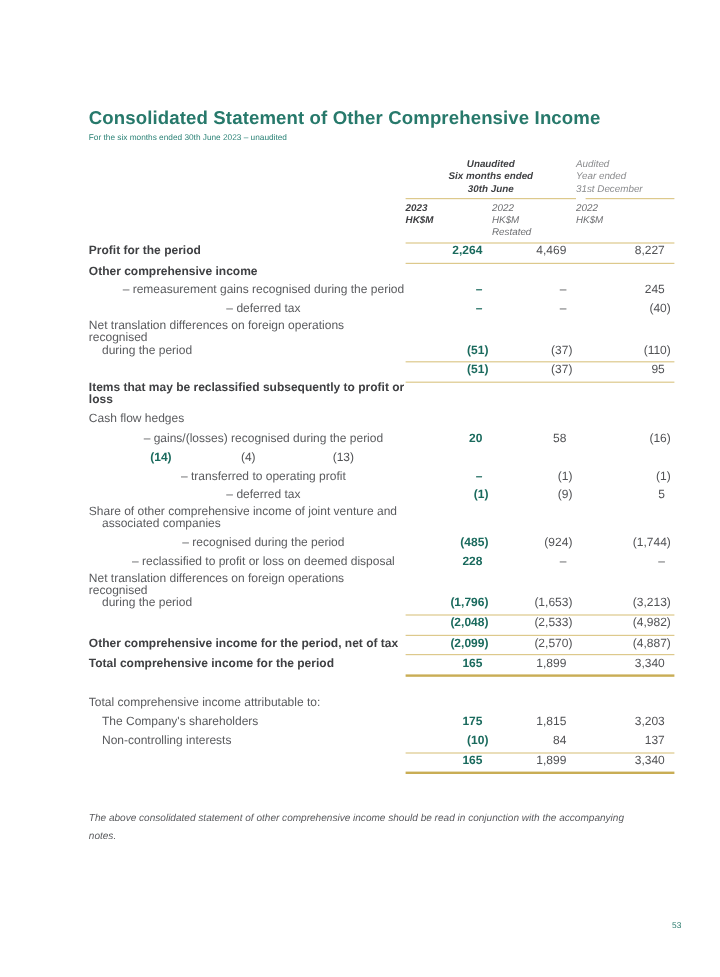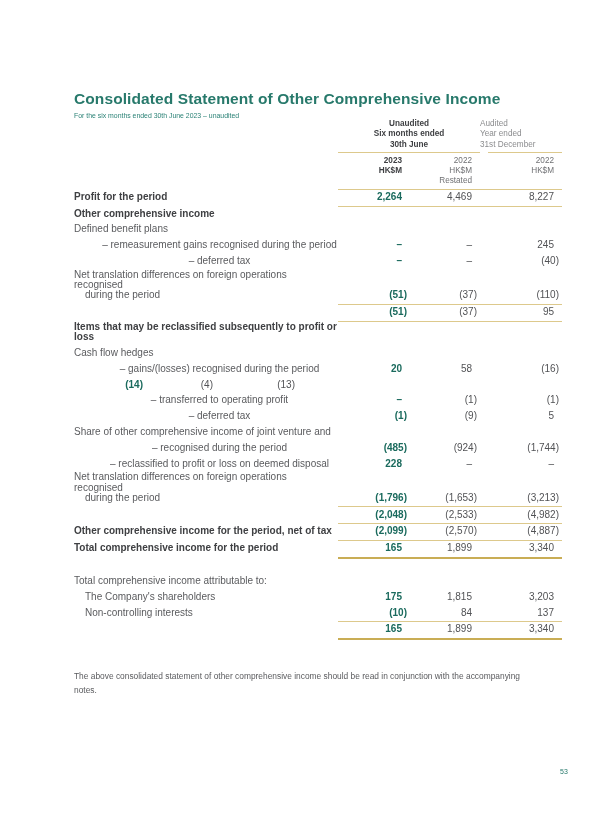--- a/index.html
+++ b/index.html
@@ -1,31 +1,31 @@
 <!DOCTYPE html>
 <html><head>
 <meta charset="utf-8">
 <style>
   html,body{margin:0;padding:0;}
   body{width:600px;height:814px;background:#ffffff;font-family:"Liberation Sans",sans-serif;position:relative;overflow:hidden;}
   .content{position:absolute;left:74px;top:90px;width:488px;}
   .title{font-size:15.5px;font-weight:bold;color:#27796b;letter-spacing:0.1px;}
   .subtitle{font-size:6.9px;color:#2b8276;margin-top:4px;}
   
-  .thead{}
+  .thead{margin-top:13px;font-style:italic;}
   .thead-groups{display:flex;}
   .lab-spacer{width:264px;}
   .group{font-size:8.2px;line-height:10.3px;}
   .g1{width:142px;text-align:center;font-weight:bold;color:#3f4043;}
   .g2{width:82px;text-align:left;padding-right:8px;box-sizing:border-box;color:#8b8c8e;}
   .group-rules{display:flex;margin-top:2px;}
   .gr1{width:142px;height:1px;background:#ddc98c;}
   .gr2{width:74px;height:1px;background:#ddc98c;margin-left:8px;}
   .years{display:flex;align-items:flex-start;margin-top:3px;}
-  .ycell{font-size:8.2px;line-height:10.3px;text-align:right;padding-right:8px;box-sizing:border-box;}
+  .ycell{font-size:8.2px;line-height:10.3px;padding-right:8px;box-sizing:border-box;}
   .yc1{width:72px;font-weight:bold;color:#3f4043;}
   .yc2{width:70px;color:#6f7073;}
   .yc3{width:82px;color:#6f7073;}
   .thead-bottom{margin-top:2px;}
   
   .rule{height:1px;background:#ddc98c;margin-left:264px;}
   .rule.thick{height:2px;background:#c9ad55;}
   
   .row{display:flex;align-items:flex-end;min-height:15.8px;padding-bottom:3.4px;box-sizing:border-box;font-size:10px;line-height:10.3px;}
   .lab{flex:1 1 auto;width:264px;max-width:264px;}
@@ -34,21 +34,21 @@
   .row.indent .lab{color:#5a5b5e;padding-left:27px;box-sizing:border-box;text-align:center;}
   .row.indent2 .lab{color:#5a5b5e;padding-left:11px;box-sizing:border-box;}
   .l2{padding-left:11px;}
   .val{text-align:right;padding-right:8px;box-sizing:border-box;white-space:nowrap;}
   .val.paren{padding-right:3px;}
   .val.c1{width:72px;font-weight:bold;color:#1a6a5d;}
   .val.c2{width:70px;color:#515255;}
   .val.c3{width:82px;color:#515255;}
   .spacer-row{height:15px;}
   
-  .footnote{margin-top:29px;font-size:8.4px;line-height:14.2px;color:#5a5b5e;max-width:458px;}
+  .footnote{margin-top:29px;font-size:8.4px;line-height:14.2px;color:#5a5b5e;max-width:458px;font-style:italic;}
   .page-number{position:absolute;left:560px;top:768px;font-size:7px;color:#27796b;}
 </style>
 </head>
 <body>
 
 <div class="content">
 
   <div class="title">Consolidated Statement of Other Comprehensive Income</div>
   <div class="subtitle">For the six months ended 30th June 2023 – unaudited</div>
 
@@ -101,28 +101,20 @@
       </div>
       <div class="rule"></div>
       <div class="row bold">
         <div class="lab">
           <div>Other comprehensive income</div>
         </div>
         <div class="val c1"></div>
         <div class="val c2"></div>
         <div class="val c3"></div>
       </div>
-      <div class="row normal">
-        <div class="lab">
-          <div>Defined benefit plans</div>
-        </div>
-        <div class="val c1"></div>
-        <div class="val c2"></div>
-        <div class="val c3"></div>
-      </div>
       <div class="row indent">
         <div class="lab">
           <div>– remeasurement gains recognised during the period</div>
         </div>
         <div class="val c1">–</div>
         <div class="val c2">–</div>
         <div class="val c3">245</div>
       </div>
       <div class="row indent">
         <div class="lab">
@@ -190,20 +182,21 @@
         <div class="lab">
           <div>– deferred tax</div>
         </div>
         <div class="val c1 paren">(1)</div>
         <div class="val c2 paren">(9)</div>
         <div class="val c3">5</div>
       </div>
       <div class="row normal">
         <div class="lab">
           <div>Share of other comprehensive income of joint venture and</div>
+          <div class="l2">associated companies</div>
         </div>
         <div class="val c1"></div>
         <div class="val c2"></div>
         <div class="val c3"></div>
       </div>
       <div class="row indent">
         <div class="lab">
           <div>– recognised during the period</div>
         </div>
         <div class="val c1 paren">(485)</div>

